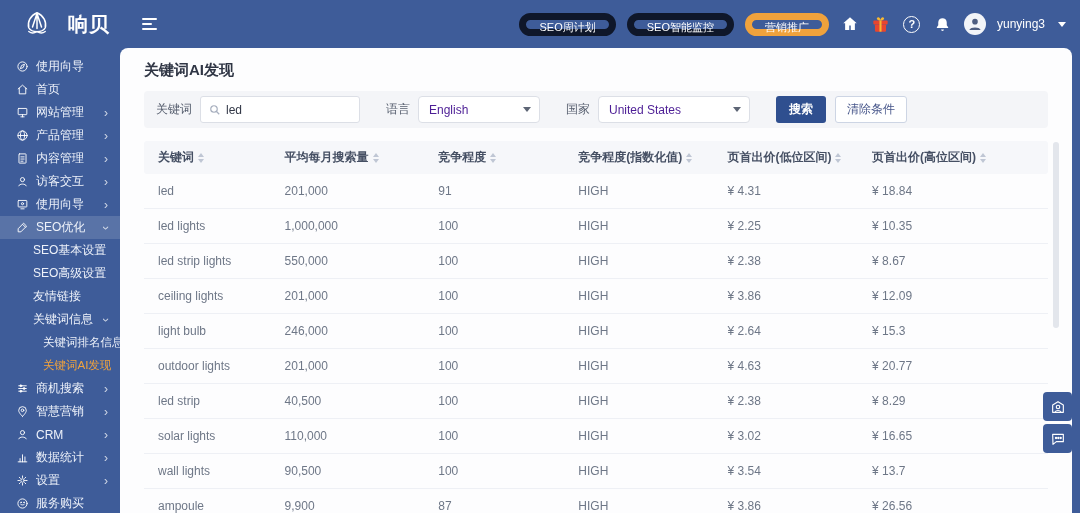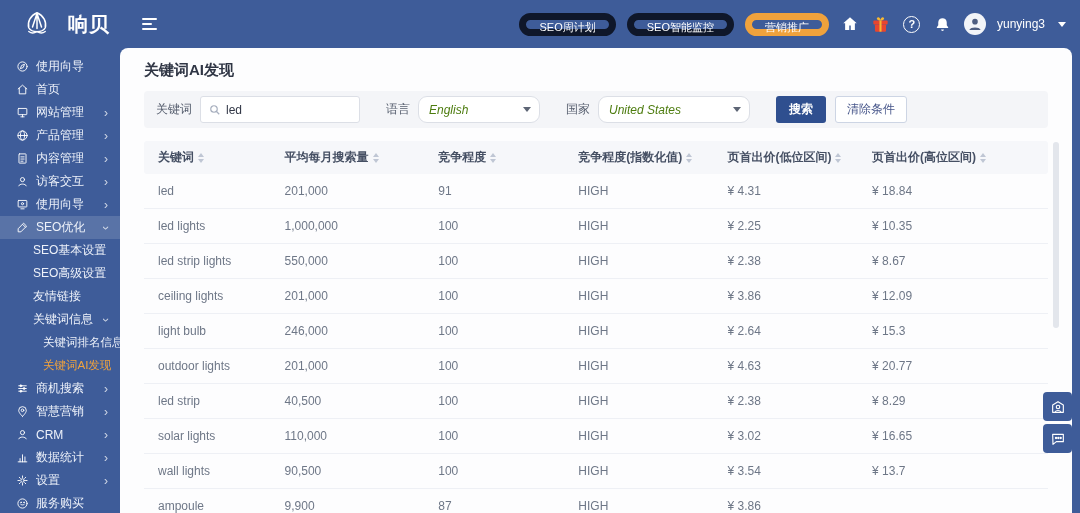--- a/index.html
+++ b/index.html
@@ -37,21 +37,21 @@
   .rightbar { position:absolute; right:0; top:0; width:8px; height:513px; background:#3e5c99; z-index:6; }
 
   
   .content { position:absolute; left:120px; top:48px; right:8px; bottom:0; background:#fdfdfe; border-radius:8px 8px 0 0; padding:0 24px; overflow:hidden; z-index:5; }
   .page-title { font-size:15px; font-weight:600; color:#303645; margin:13px 0 11px 0; }
 
   .filterbar { height:37px; background:#f4f5f8; border-radius:4px; display:flex; align-items:center; padding:0 12px; }
   .f-label { font-size:12px; color:#565e6e; margin-right:8px; }
   .f-input { width:160px; height:27px; background:#fff; border:1px solid #dcdfe6; border-radius:3px; display:flex; align-items:center; padding:0 8px; margin-right:26px; }
   .f-input input { border:none; outline:none; width:100%; font-size:12px; color:#303645; margin-left:5px; font-family:inherit; background:transparent; }
-  .f-select { height:27px; background:#fff; border:1px solid #dcdfe6; border-radius:9px; display:flex; align-items:center; padding:0 8px 0 10px; font-size:12px; color:#4d7c0f; cursor:pointer; position:relative; margin-right:26px;font-style:italic; }
+  .f-select { height:27px; background:#fff; border:1px solid #dcdfe6; border-radius:4px; display:flex; align-items:center; padding:0 8px 0 10px; font-size:12px; color:#4c1d95; cursor:pointer; position:relative; margin-right:26px; }
   .f-select .sel-caret { width:0; height:0; border-left:4px solid transparent; border-right:4px solid transparent; border-top:5px solid #5d6575; margin-left:auto; }
   .f-select.lang { width:122px; }
   .f-select.country { width:152px; }
   .btn-search { height:27px; background:#2f4f8f; color:#fff; border:none; border-radius:3px; font-size:12px; padding:0 13px; cursor:pointer; font-family:inherit;font-weight:bold; }
   .btn-clear { height:27px; background:#fff; color:#47568a; border:1px solid #cdd5e4; border-radius:3px; font-size:12px; padding:0 11px; cursor:pointer; margin-left:9px; font-family:inherit; }
 
   
   .ktable { margin-top:13px; width:100%; }
   .trow { display:grid; grid-template-columns:14% 17% 15.5% 16.5% 16% 21%; align-items:center; }
   .thead { background:#f6f7fa; height:33px; border-radius:3px; }
@@ -443,20 +443,21 @@
         <div class="tcell">HIGH</div>
         <div class="tcell">¥ 3.54</div>
         <div class="tcell">¥ 13.7</div>
       </div>
       <div class="trow tbody-row">
         <div class="tcell">ampoule</div>
         <div class="tcell">9,900</div>
         <div class="tcell">87</div>
         <div class="tcell">HIGH</div>
         <div class="tcell">¥ 3.86</div>
+        <div class="tcell">¥ 26.56</div>
       </div>
     </div>
   <div class="scroll-thumb"></div>
 </main>
 
 <div class="floaters" id="floaters">
     <div class="fbtn">
       <span>
         <svg width="16" height="16" viewBox="0 0 24 24" fill="none" stroke="#fff" stroke-width="1.7" stroke-linecap="round" stroke-linejoin="round">
           <path d="M4 9l8-5 8 5v11H4z"></path>

